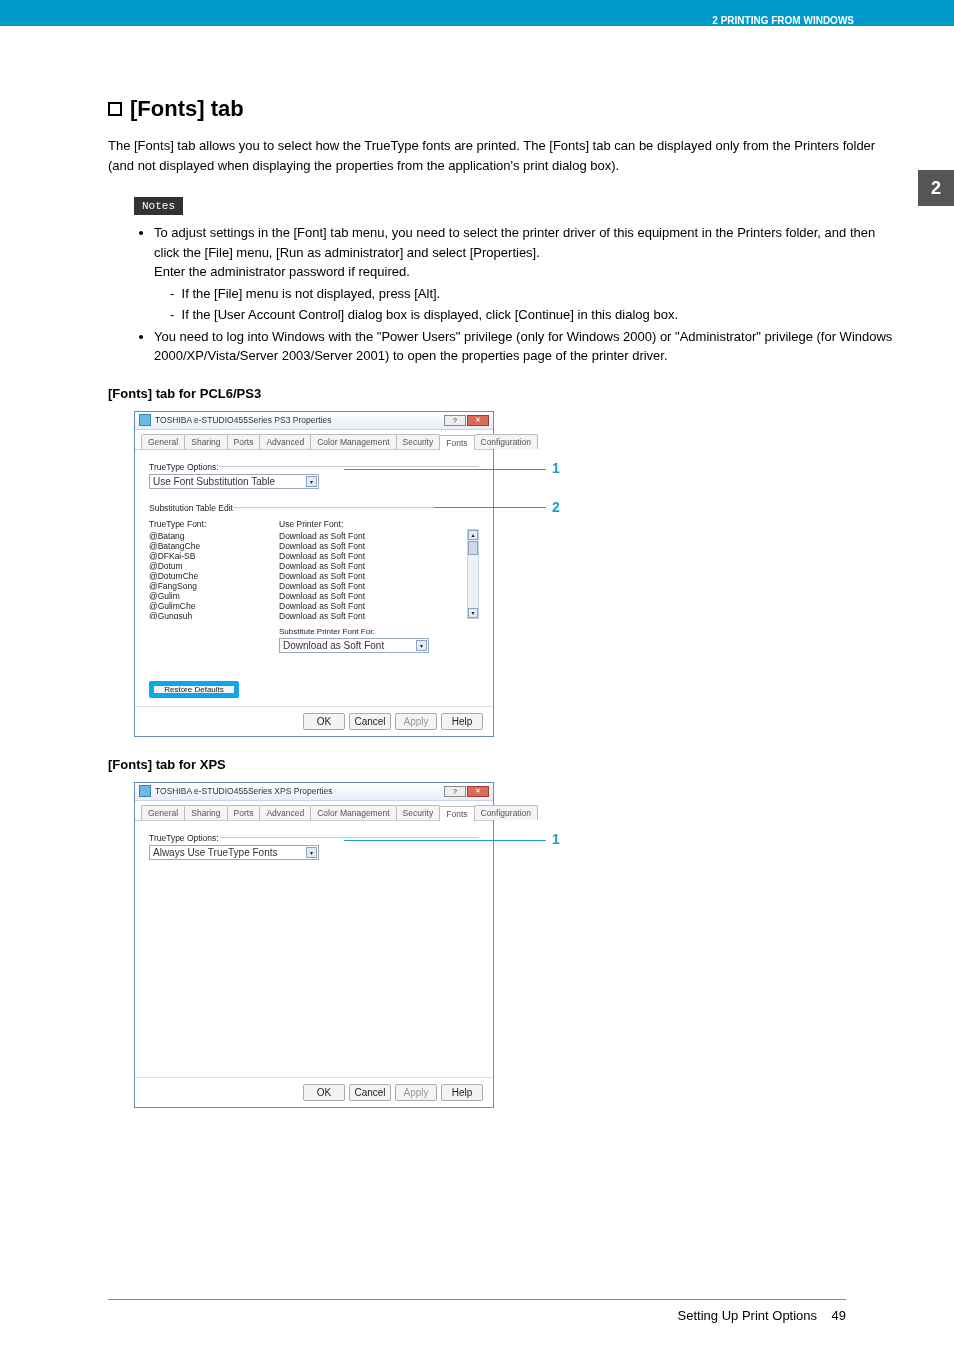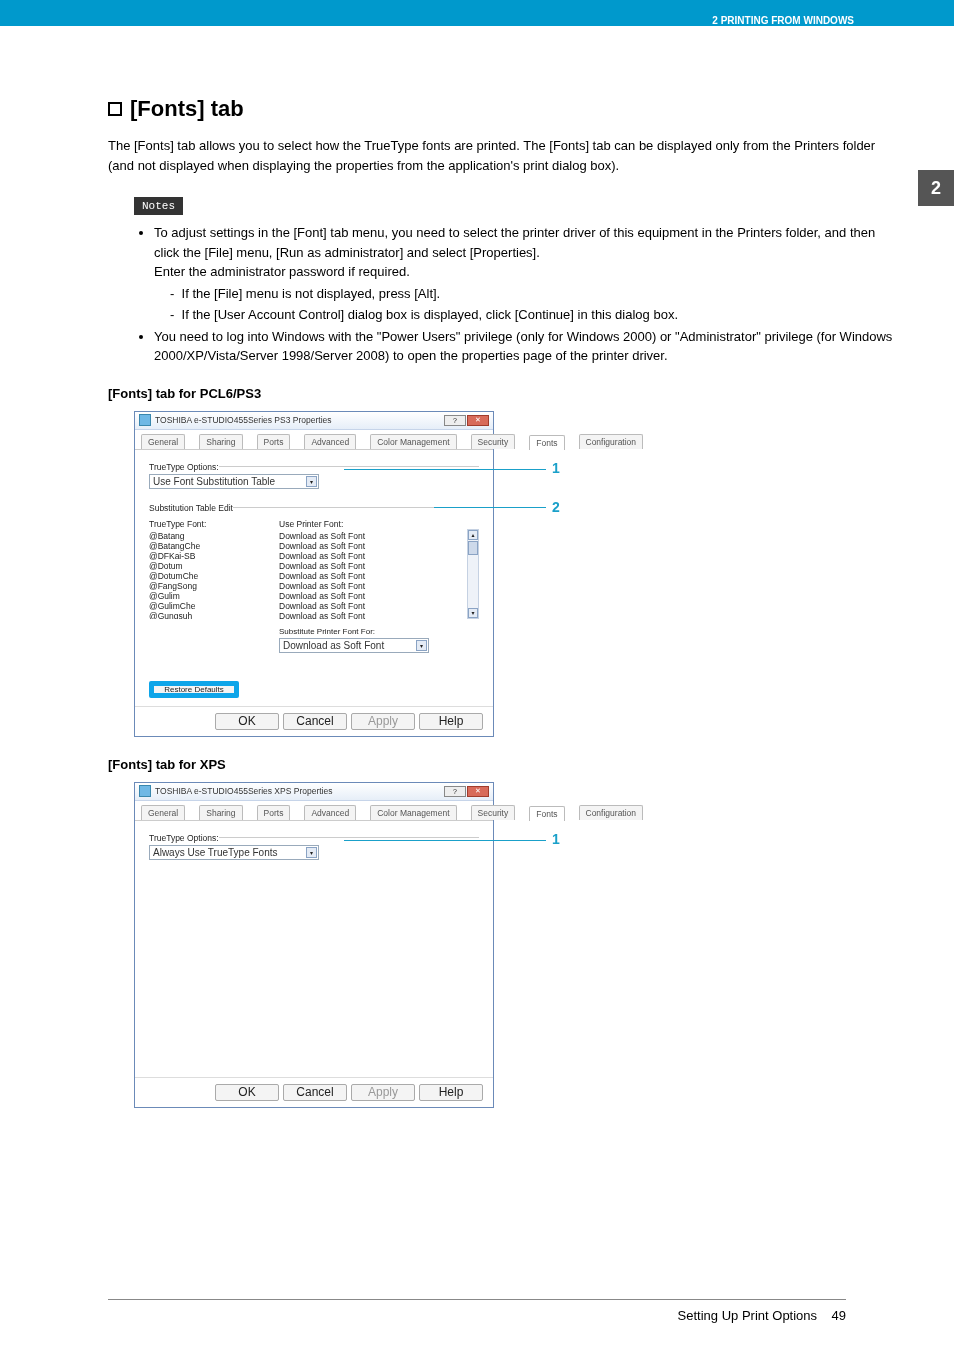--- a/index.html
+++ b/index.html
@@ -98,21 +98,21 @@
     border-bottom: 1px solid #c6d4e9;
     display: flex;
     align-items: center;
     padding: 0 4px;
   }
   .titlebar .icon { width: 12px; height: 12px; background:#6fb8e5; border:1px solid #3a87ad; margin-right:4px;}
   .titlebar .title { flex:1; color:#333; }
   .winbtns { display:flex; gap:1px;}
   .winbtn { width:22px; height:11px; border:1px solid #888; background:#eee; font-size:7px; display:flex;align-items:center;justify-content:center;}
   .winbtn.close { background:#d86b5a; color:#fff; border-color:#a03c2c;}
-  .tabs { display:flex; background:#fff; border-bottom:1px solid #ccc; padding:4px 6px 0 6px; gap:15px;}
+  .tabs { display:flex; background:#fff; border-bottom:1px solid #ccc; padding:4px 6px 0 6px; gap:0;}
   .tab { padding:2px 6px; border:1px solid #bbb; border-bottom:none; background:#f4f4f4; color:#555; border-radius:2px 2px 0 0; margin-right:-1px; white-space:nowrap;}
   .tab.active { background:#fff; position:relative; top:1px;}
   .dlg-body { padding:10px 14px 8px 14px; min-height:230px; position:relative;}
   .divider-line { height:1px; background:#ccc; flex:1; }
   .row-label { display:flex; align-items:center; gap:0; margin-top:2px;}
   .dropdown { display:inline-block; width:140px; height:15px; border:1px solid #9ab; background:#fff; position:relative;}
   .dropdown .dtxt { position:absolute; left:3px; top:1px; font-size:10px; color:#333;}
   .dropdown .arrow { position:absolute; right:1px; top:1px; width:11px; height:11px; background:#e4ebf5; border:1px solid #8aa3c4; display:flex;align-items:center;justify-content:center; font-size:6px;}
   .font-table { margin-top:6px;}
   .font-table .hdr { display:flex;}
@@ -122,21 +122,21 @@
   .font-list .row { display:flex;}
   .font-list .row .c1 { width:130px;}
   .font-list .row .c2 { width:150px;}
   .scroll-track { position:absolute; right:0; top:0; width:12px; height:90px; background:#eef2f8; border:1px solid #c5d1e2;}
   .scroll-up, .scroll-dn { height:10px; background:#e4ebf5; border:1px solid #8aa3c4; display:flex;align-items:center;justify-content:center; font-size:6px;}
   .scroll-thumb { height:14px; background:#cdd9ea; border:1px solid #8aa3c4; margin-top:1px;}
   .sub-label { margin-top:8px; margin-left:130px; font-size:8px;}
   .sub-drop { margin-left:130px; margin-top:2px;}
   .restore-btn { margin-top:26px; width:90px; height:17px; border:5px solid #0ea5e9; background:#f4f4f4; font-size:8px; display:flex;align-items:center;justify-content:center; border-radius:2px;}
   .dlg-footer { display:flex; justify-content:flex-end; gap:4px; padding:6px 10px; border-top:1px solid #ddd;}
-  .dbtn { width:64px; height:17px; border:1px solid #aaa; background:#f4f4f4; font-size:12px; display:flex;align-items:center;justify-content:center; border-radius:2px;}
+  .dbtn { width:42px; height:17px; border:1px solid #aaa; background:#f4f4f4; font-size:10px; display:flex;align-items:center;justify-content:center; border-radius:2px;}
   .dbtn.disabled { color:#999;}
   .callout { position:absolute; height:1px; background:#1aa0c9;}
   .callout-num { position:absolute; color:#1aa0c9; font-weight:bold; font-size:14px;}
   .page-footer { position:absolute; bottom:28px; left:0; right:0; padding: 0 108px; }
   .foot-line { height:1px; background:#888; margin-bottom:8px;}
   .foot-text { text-align:right; font-size:13px;}
 </style>
 </head>
 <body>
 
@@ -157,21 +157,21 @@
   <span class="notes-label">Notes</span>
   <ul class="notes">
     <li>
       <span>To adjust settings in the [Font] tab menu, you need to select the printer driver of this equipment in the Printers folder, and then click the [File] menu, [Run as administrator] and select [Properties].</span><br>
       <span>Enter the administrator password if required.</span>
       <ul>
         <li>If the [File] menu is not displayed, press [Alt].</li>
         <li>If the [User Account Control] dialog box is displayed, click [Continue] in this dialog box.</li>
       </ul>
     </li>
-    <li>You need to log into Windows with the "Power Users" privilege (only for Windows 2000) or "Administrator" privilege (for Windows 2000/XP/Vista/Server 1998/Server 2008) to open the properties page of the printer driver.</li>
+    <li>You need to log into Windows with the "Power Users" privilege (only for Windows 2000) or "Administrator" privilege (for Windows 2000/XP/Vista/Server 2003/Server 2001) to open the properties page of the printer driver.</li>
   </ul>
 
   <h3 class="subhead">[Fonts] tab for PCL6/PS3</h3>
 
   
   <div class="dialog-wrap">
     <div class="dialog">
       <div class="titlebar">
         <span class="icon"></span>
         <span class="title">TOSHIBA e-STUDIO455Series PS3 Properties</span>

